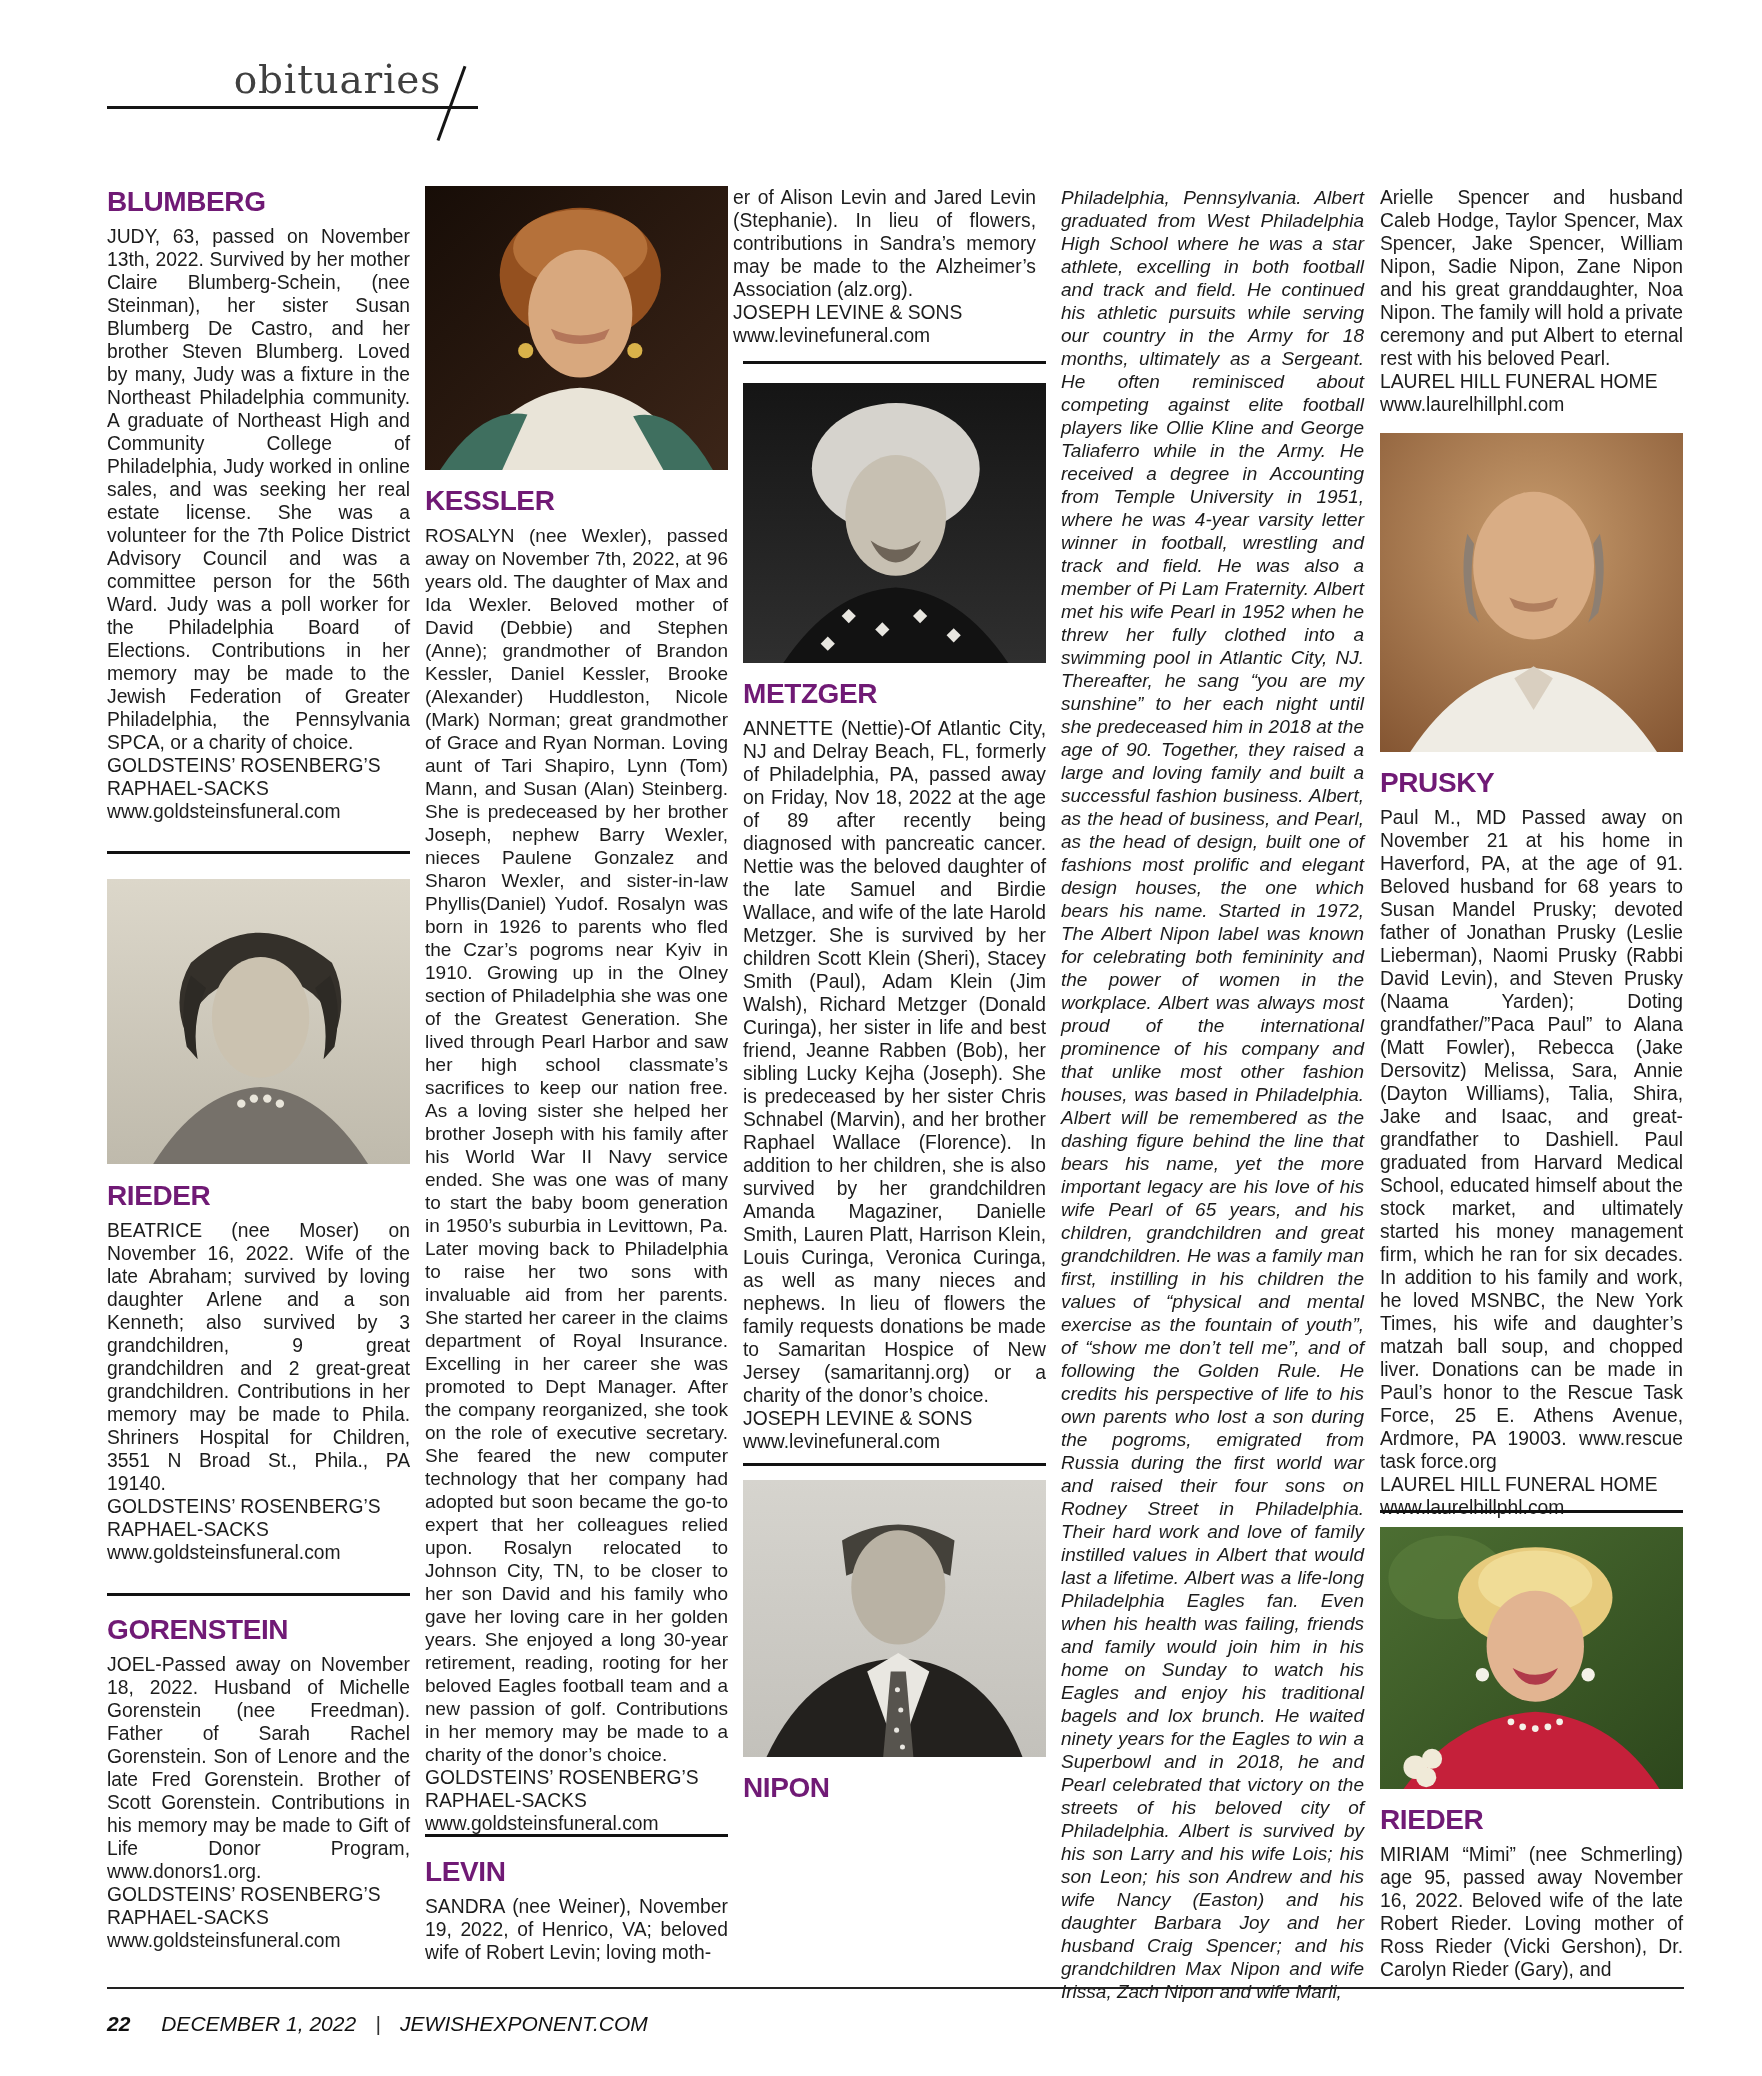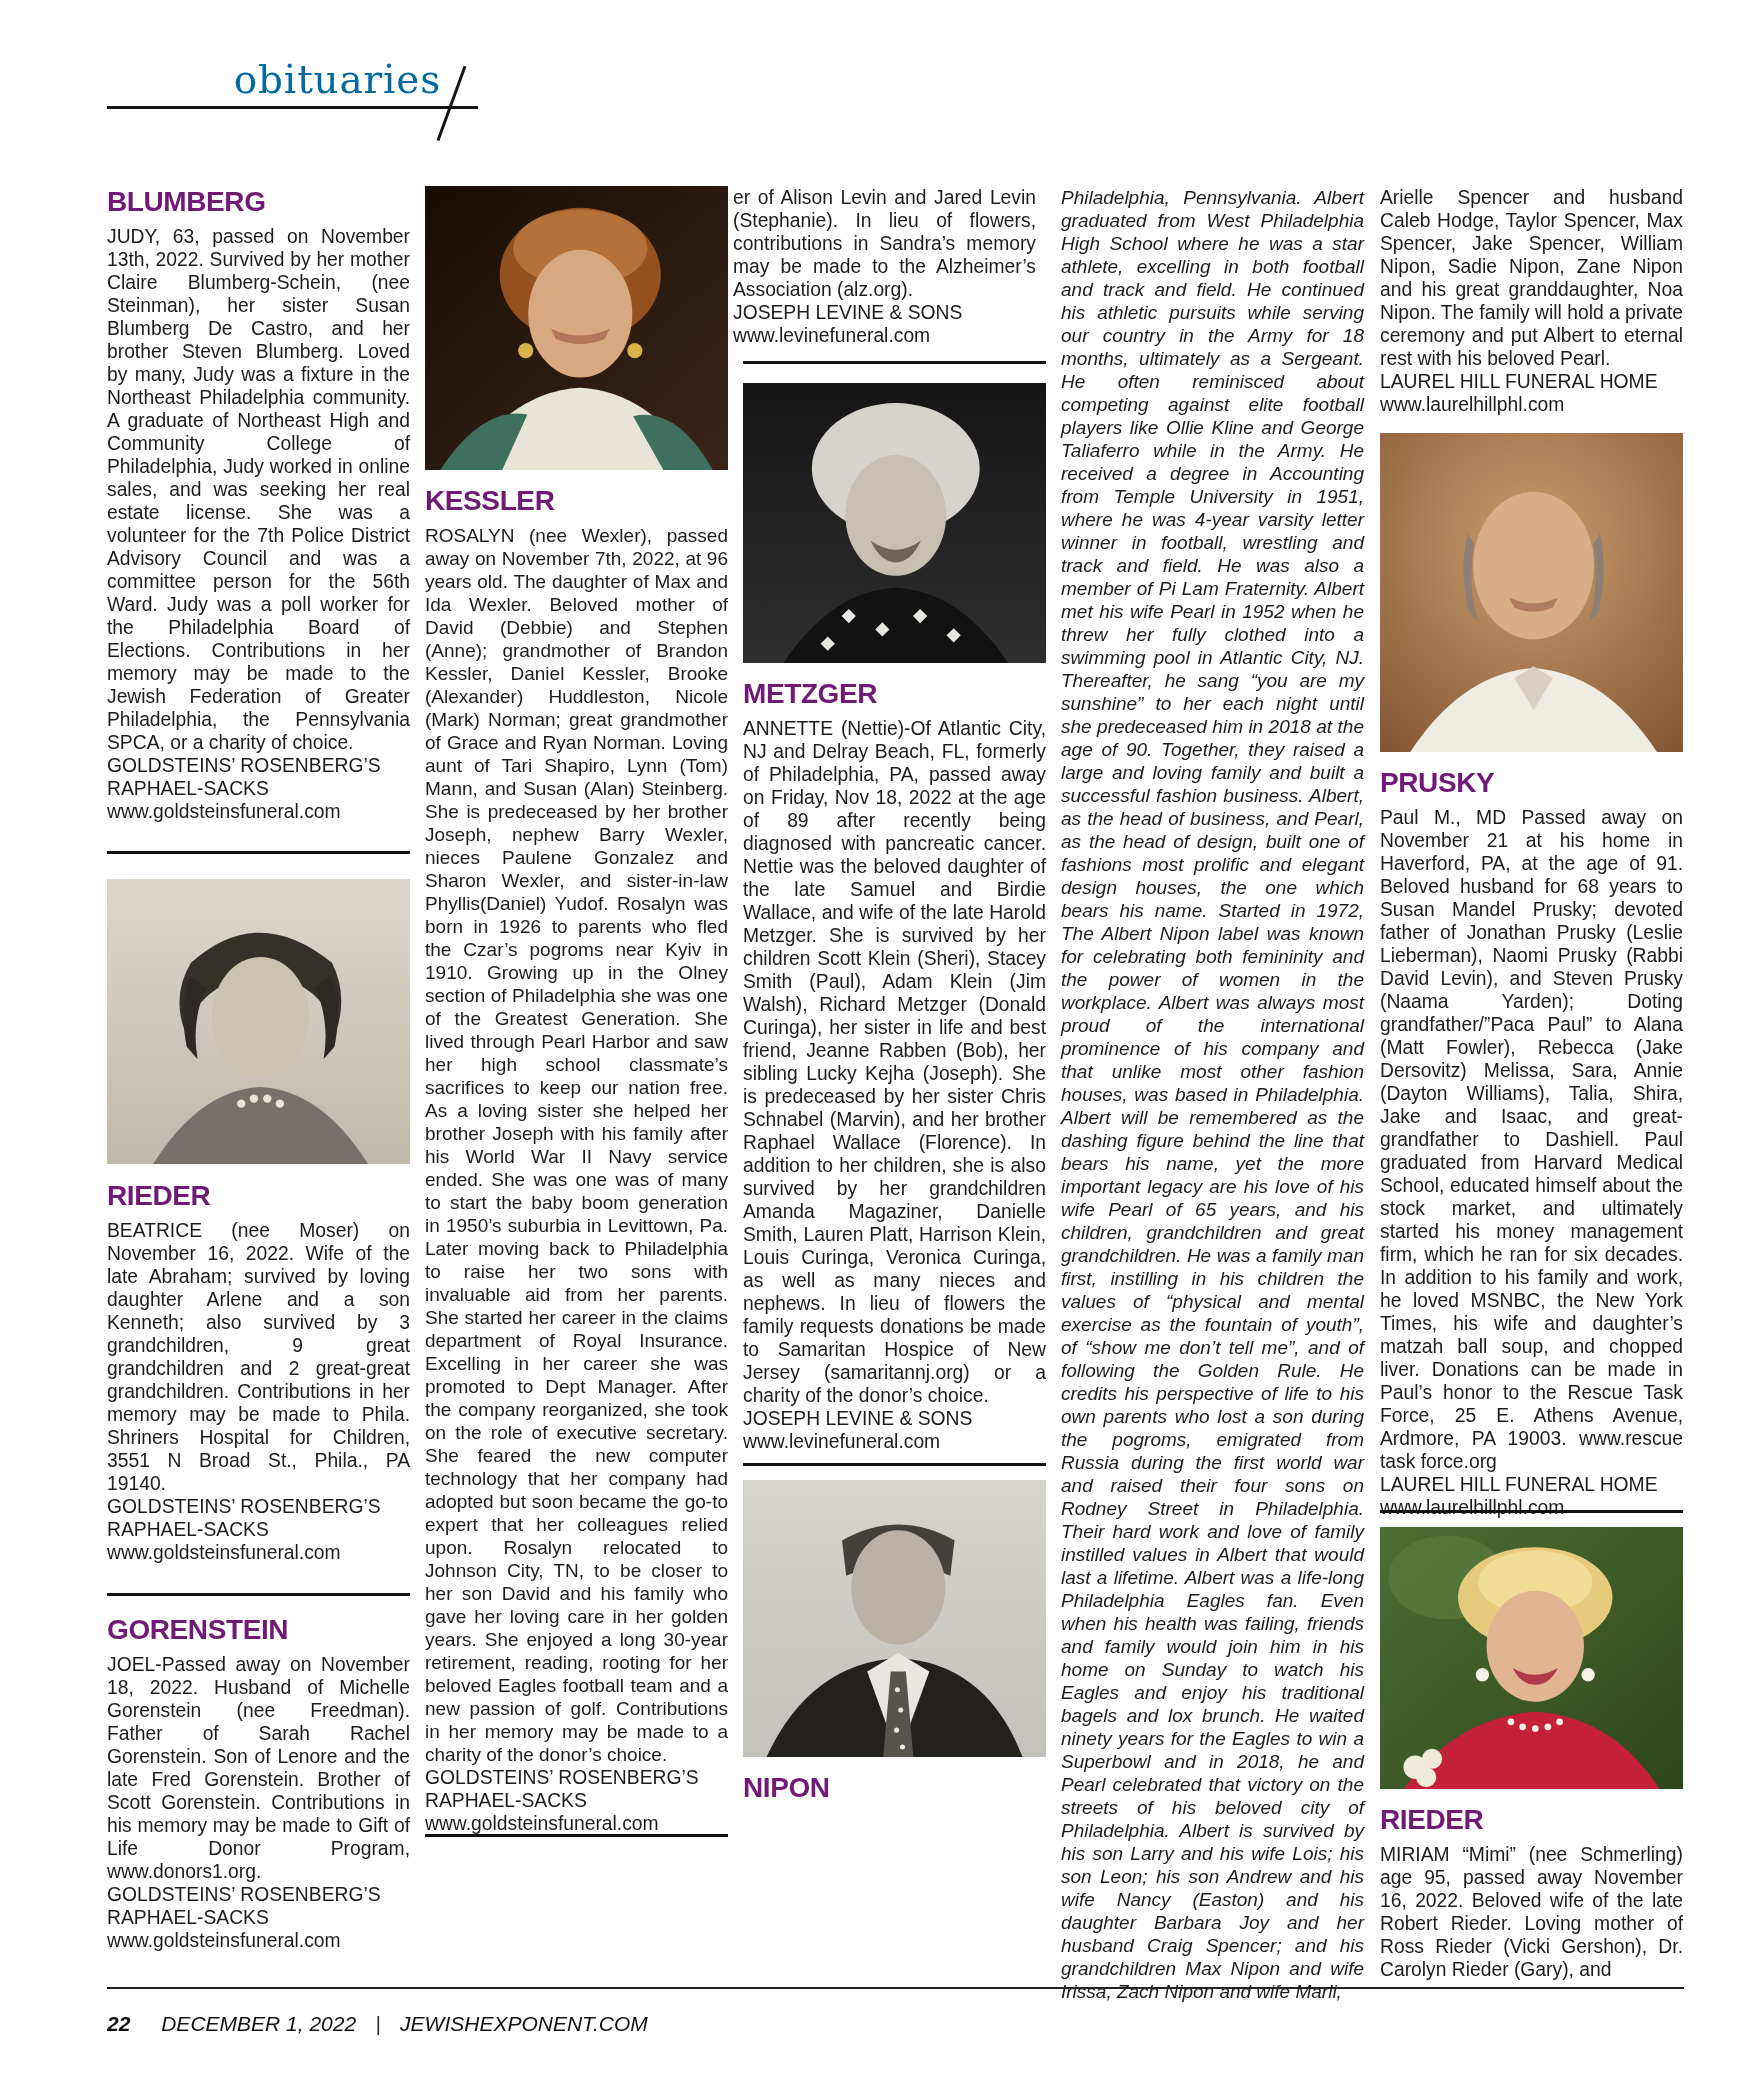--- a/index.html
+++ b/index.html
@@ -1,21 +1,21 @@
 <!DOCTYPE html>
 <html style="font-size:13.4px"><head>
 <meta charset="utf-8">
 <style>
   html,body{margin:0;padding:0;background:#ffffff;}
   .page{position:relative;width:1762px;height:2077px;background:#ffffff;
         font-family:"Liberation Sans",sans-serif;color:#1c1c1c;overflow:hidden;}
 
   
   .hdr-title{position:absolute;left:107px;top:57px;width:334px;text-align:right;
-             font-family:"DejaVu Serif",serif;font-size:39px;letter-spacing:0.8px;color:#0369a1;}
+             font-family:"DejaVu Serif",serif;font-size:39px;letter-spacing:0.8px;color:#404040;}
   .hdr-rule{position:absolute;left:107px;top:106px;width:371px;height:2.5px;background:#151515;}
   .hdr-slash{position:absolute;left:450px;top:64px;width:3.4px;height:79px;background:#151515;
              transform:rotate(20deg);}
 
   
   .blk{position:absolute;width:303px;}
   .blk h2{margin:0 0 6.7px 0;font-size:28px;font-weight:bold;letter-spacing:-0.4px;color:#701a75;}
   .body{margin:0;font-size:19.3px;line-height:23px;text-align:justify;color:#1c1c1c;}
   .center{margin:0;font-size:19.3px;line-height:23px;text-align:left;color:#1c1c1c;}
 
@@ -113,20 +113,24 @@
   <section class="blk" style="left:425px;top:485px;">
     <h2>KESSLER</h2>
     <p class="body" style="font-size:19px;line-height:23px;">ROSALYN (nee Wexler), passed away on November 7th, 2022, at 96 years old. The daughter of Max and Ida Wexler. Beloved mother of David (Debbie) and Stephen (Anne); grandmother of Brandon Kessler, Daniel Kessler, Brooke (Alexander) Huddleston, Nicole (Mark) Norman; great grandmother of Grace and Ryan Norman. Loving aunt of Tari Shapiro, Lynn (Tom) Mann, and Susan (Alan) Steinberg. She is predeceased by her brother Joseph, nephew Barry Wexler, nieces Paulene Gonzalez and Sharon Wexler, and sister-in-law Phyllis(Daniel) Yudof. Rosalyn was born in 1926 to parents who fled the Czar’s pogroms near Kyiv in 1910. Growing up in the Olney section of Philadelphia she was one of the Greatest Generation. She lived through Pearl Harbor and saw her high school classmate’s sacrifices to keep our nation free. As a loving sister she helped her brother Joseph with his family after his World War II Navy service ended. She was one was of many to start the baby boom generation in 1950’s suburbia in Levittown, Pa. Later moving back to Philadelphia to raise her two sons with invaluable aid from her parents. She started her career in the claims department of Royal Insurance. Excelling in her career she was promoted to Dept Manager. After the company reorganized, she took on the role of executive secretary. She feared the new computer technology that her company had adopted but soon became the go-to expert that her colleagues relied upon. Rosalyn relocated to Johnson City, TN, to be closer to her son David and his family who gave her loving care in her golden years. She enjoyed a long 30-year retirement, reading, rooting for her beloved Eagles football team and a new passion of golf. Contributions in her memory may be made to a charity of the donor’s choice.</p>
     <p class="center">GOLDSTEINS’ ROSENBERG’S</p>
     <p class="center">RAPHAEL-SACKS</p>
     <p class="center">www.goldsteinsfuneral.com</p>
   </section>
 
   <div class="divider" style="left:425px;top:1834px;"></div>
 
+  <section class="blk" style="left:425px;top:1856px;">
+    <h2>LEVIN</h2>
+    <p class="body">SANDRA (nee Weiner), November 19, 2022, of Henrico, VA; beloved wife of Robert Levin; loving moth-</p>
+  </section>
 
   <section class="blk" style="left:733px;top:186px;">
     <p class="body">er of Alison Levin and Jared Levin (Stephanie). In lieu of flowers, contributions in Sandra’s memory may be made to the Alzheimer’s Association (alz.org).</p>
     <p class="center">JOSEPH LEVINE &amp; SONS</p>
     <p class="center">www.levinefuneral.com</p>
   </section>
 
   <div class="divider" style="left:743px;top:361px;"></div>
 
   <div class="photo" style="left:743px;top:383px;height:280px;" title="Black-and-white portrait of smiling woman with light curled hair and patterned top">

